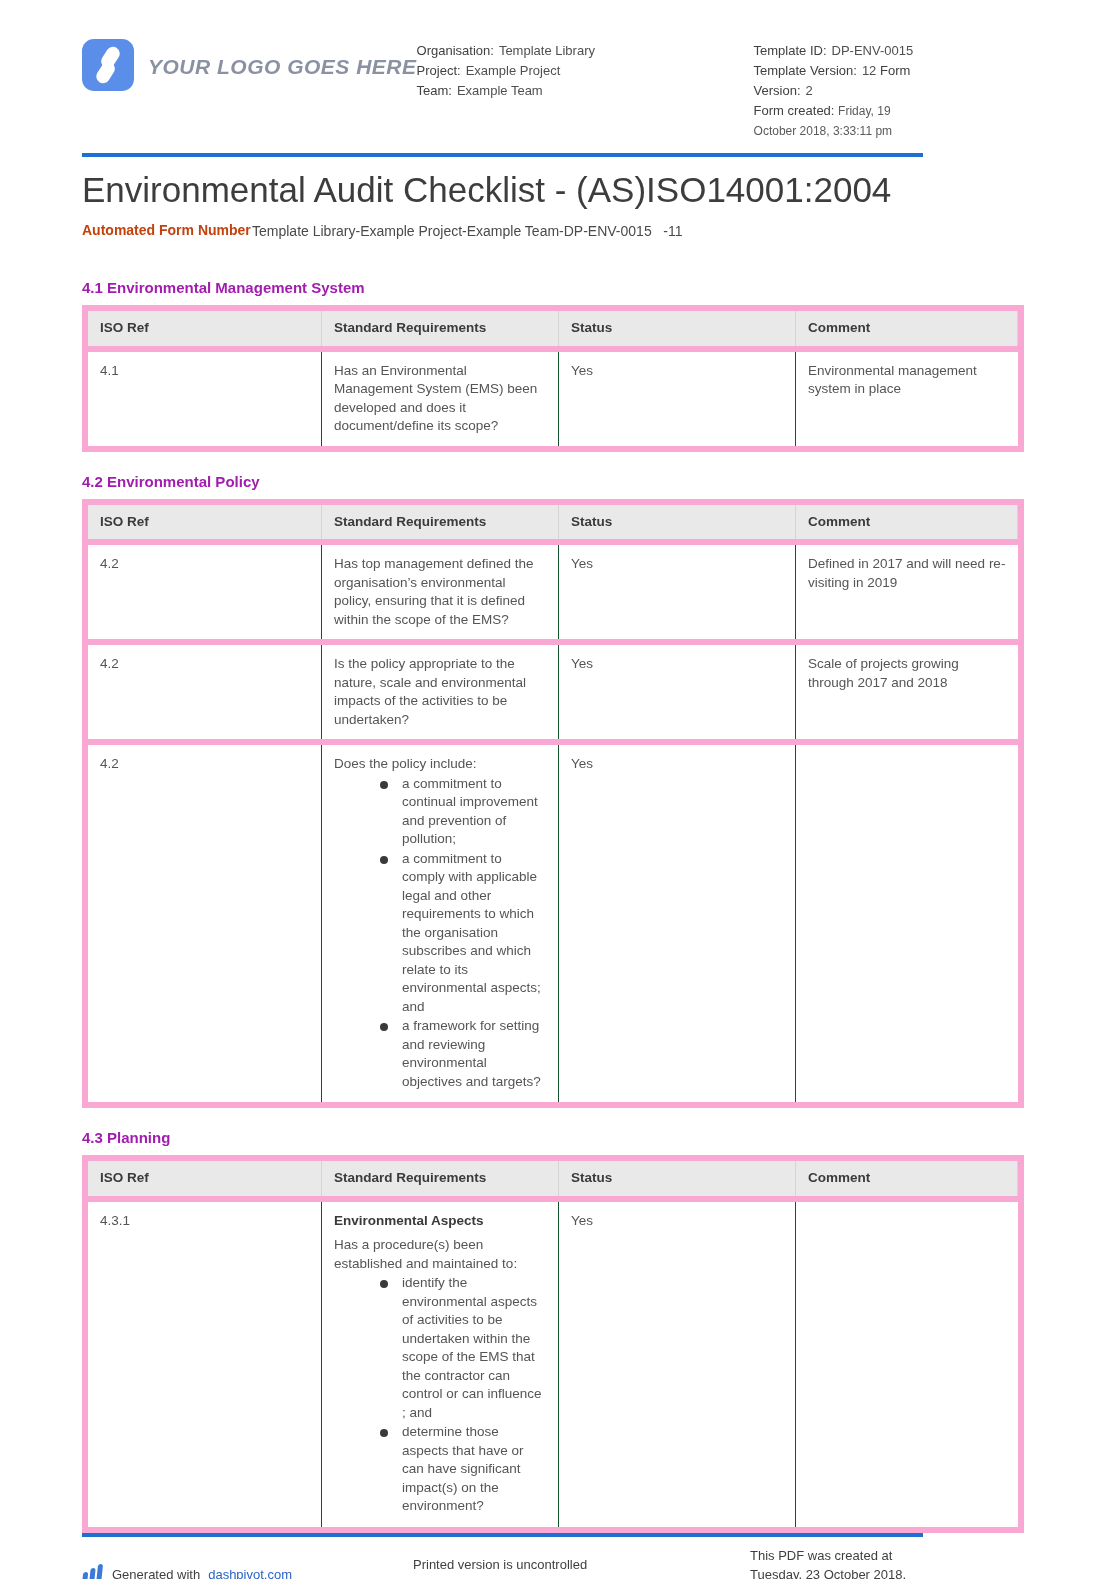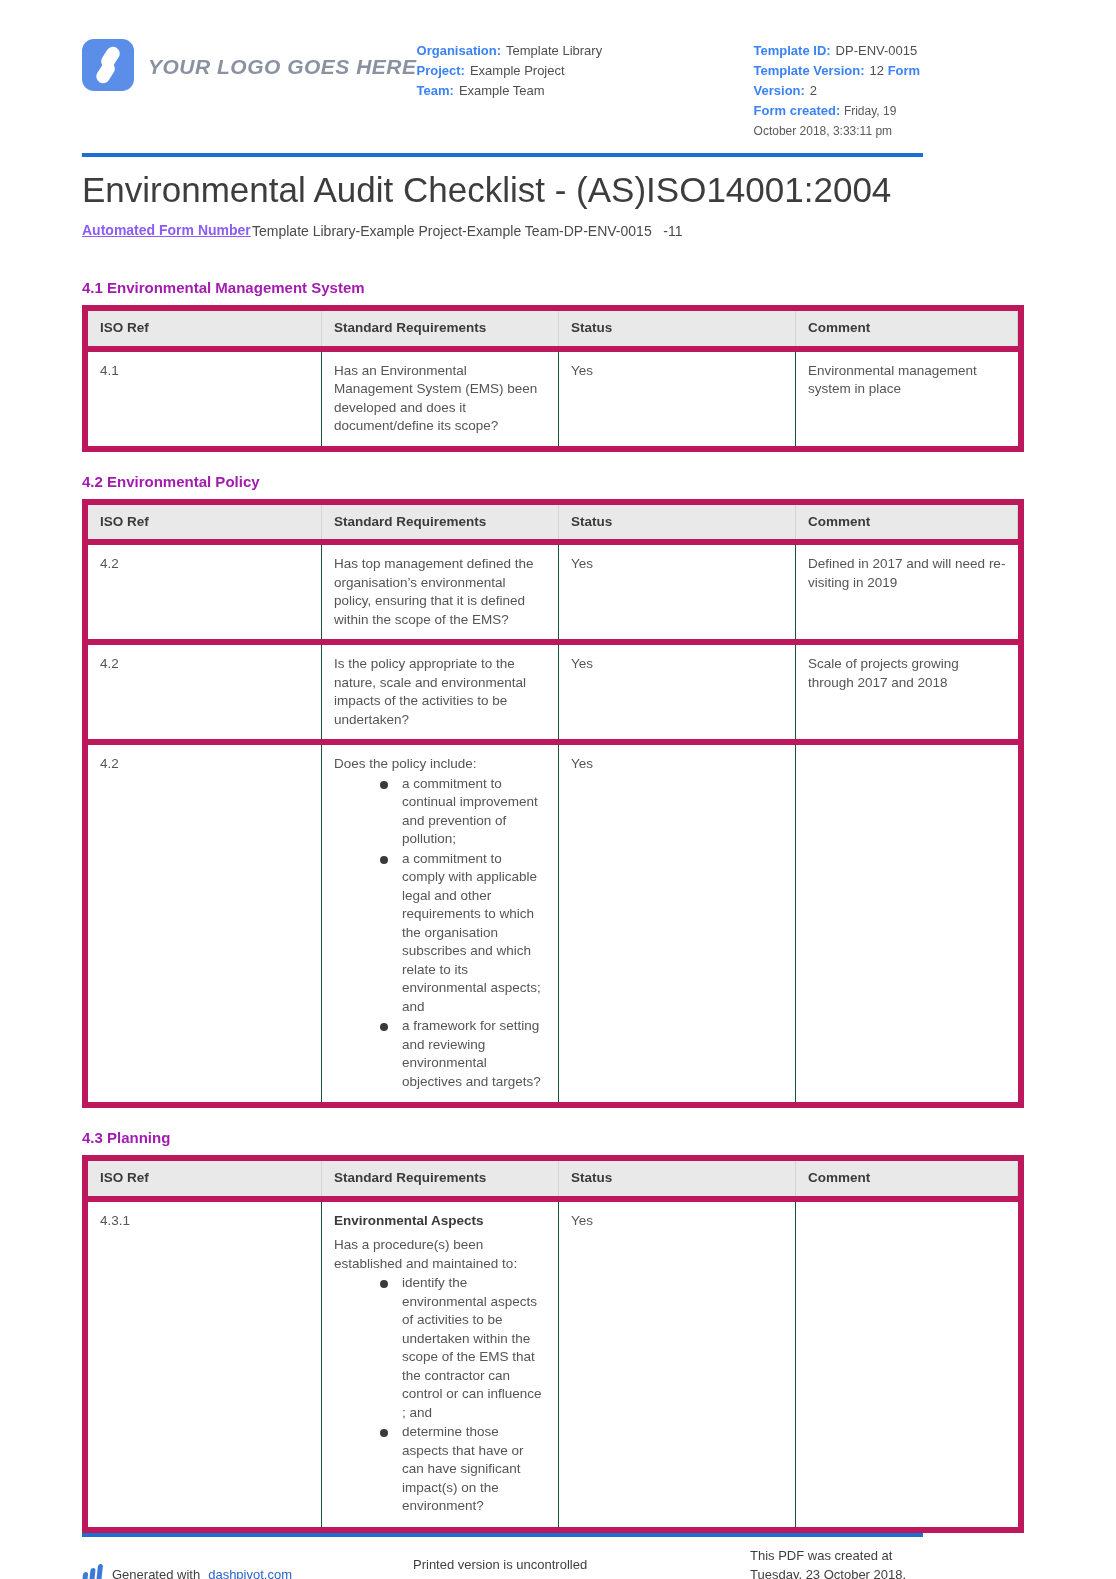--- a/index.html
+++ b/index.html
@@ -17,33 +17,33 @@
   
   .doc-header { display: flex; align-items: flex-start; padding-bottom: 12px; }
   .logo-wrap { flex: 0 0 331px; display: flex; align-items: center; gap: 14px; }
   .logo-text {
     font-size: 21px; font-weight: 700; font-style: italic;
     color: #8a92a2; letter-spacing: 0.5px; white-space: nowrap;
   }
   .meta-block { font-size: 13px; line-height: 20px; color: #4f4f4f; }
   .meta-mid { flex: 0 0 337px; padding-top: 2px; }
   .meta-right { flex: 1 1 auto; padding-top: 2px; }
-  .meta-label { font-weight: 700; color: #3b82f6; }
+  .meta-label { font-weight: 400; color: #404040; }
   .meta-value { margin-left: 5px; }
   .small-date { font-size: 12px; color: #5a5a5a; }
   .blue-rule { height: 4px; background: #1d6fd2; }
   
   .doc-title { font-size: 35px; font-weight: 400; color: #3d3d3d; margin: 13px 0 10px; }
   .form-number { display: flex; font-size: 14px; margin-bottom: 16px; }
-  .form-number-label { flex: 0 0 170px; font-weight: 700; color: #8b5cf6; line-height: 21px; text-decoration: underline; }
+  .form-number-label { flex: 0 0 170px; font-weight: 700; color: #c2410c; line-height: 21px; }
   .form-number-value { color: #4a4a4a; line-height: 21px; padding-top: 1px; white-space: pre-wrap; }
   
   .section-heading { font-size: 15px; font-weight: 700; color: #a21caf; margin: 21px 0 9px; }
   .section:first-of-type .section-heading { margin-top: 13px; }
-  .ctable { background: #be185d; padding: 6px; width: 942px; }
+  .ctable { background: #f9a8d4; padding: 6px; width: 942px; }
   .trow { display: flex; background: #ffffff; margin-bottom: 6px; }
   .trow:last-child { margin-bottom: 0; }
   .trow.thead { background: #e9e9e9; }
   .cell {
     padding: 10px 12px; font-size: 13.5px; line-height: 18.5px;
     color: #555555; border-right: 1px solid #14532d;
   }
   .cell:last-child { border-right: none; }
   .thead .cell {
     font-weight: 700; color: #3b3b3b; padding: 8px 12px;

